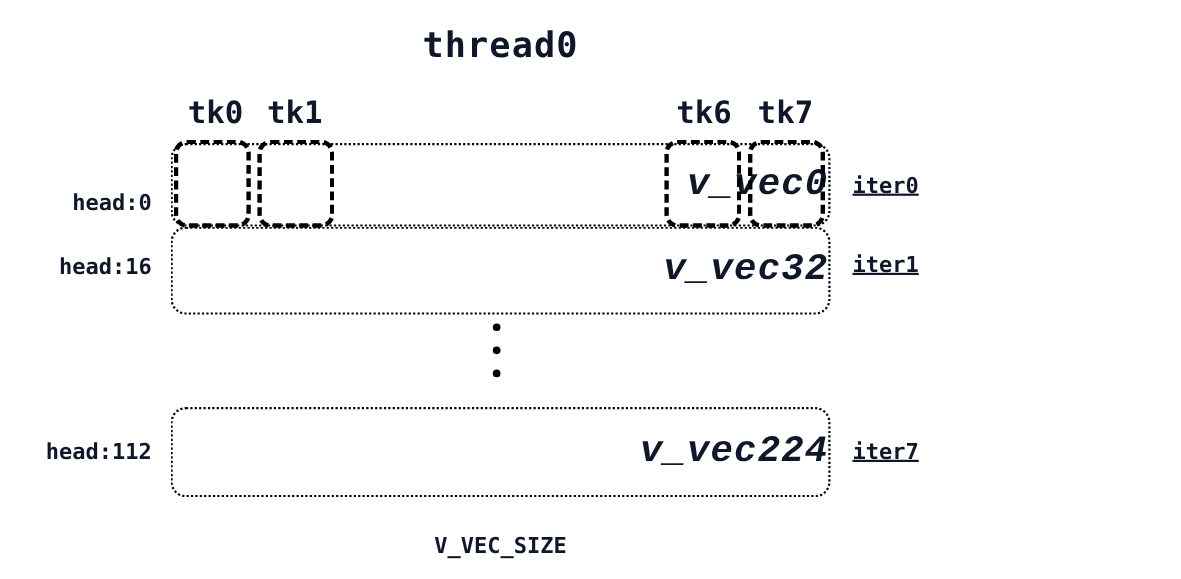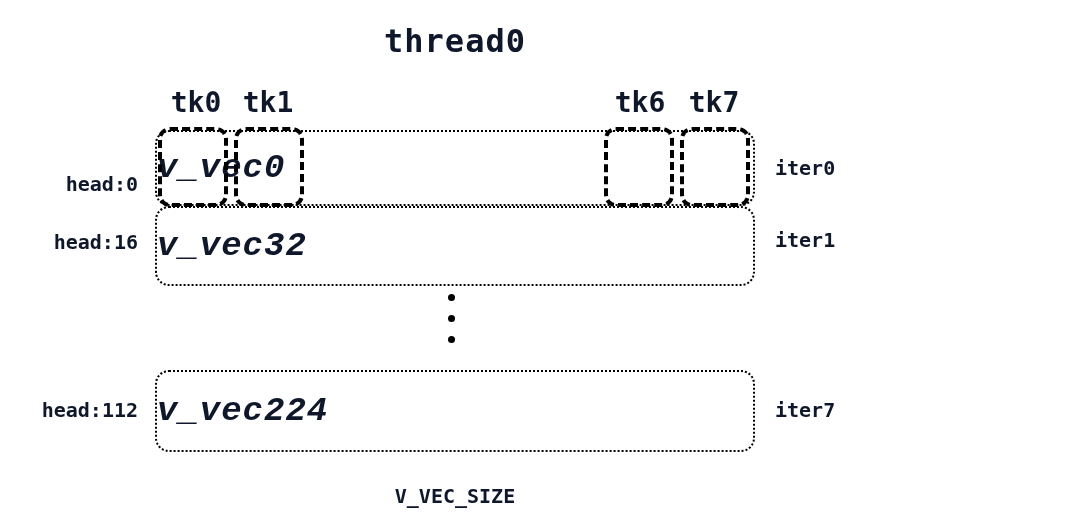--- a/index.html
+++ b/index.html
@@ -41,21 +41,21 @@
   .tk7-label { left: 714px; }
 
   .row-box {
     left: 155px;
     width: 600px;
     border: 2px dotted #000000;
     border-radius: 14px;
     box-sizing: border-box;
     display: flex;
     align-items: center;
-    justify-content: flex-start;
+    justify-content: flex-end;
     background: transparent;
   }
   .row0 { top: 130px; height: 76px; }
   .row1 { top: 206px; height: 80px; }
   .row2 { top: 370px; height: 82px; }
 
   .vec-label {
     font-family: "Liberation Mono", "DejaVu Sans Mono", monospace;
     font-size: 34px;
     font-weight: bold;
@@ -87,20 +87,21 @@
   }
   .head0 { left: 28px;  top: 172px; }
   .head1 { left: 28px;  top: 230px; }
   .head2 { left: 18px;  top: 398px; width: 120px; }
 
   .iter-label {
     left: 775px;
     font-size: 20px;
     font-weight: bold;
     white-space: nowrap;
+    text-decoration: underline;
   }
   .iter0 { top: 156px; }
   .iter1 { top: 228px; }
   .iter2 { top: 398px; }
 
   .ellipsis {
     left: 448px;
     top: 294px;
     display: flex;
     flex-direction: column;

